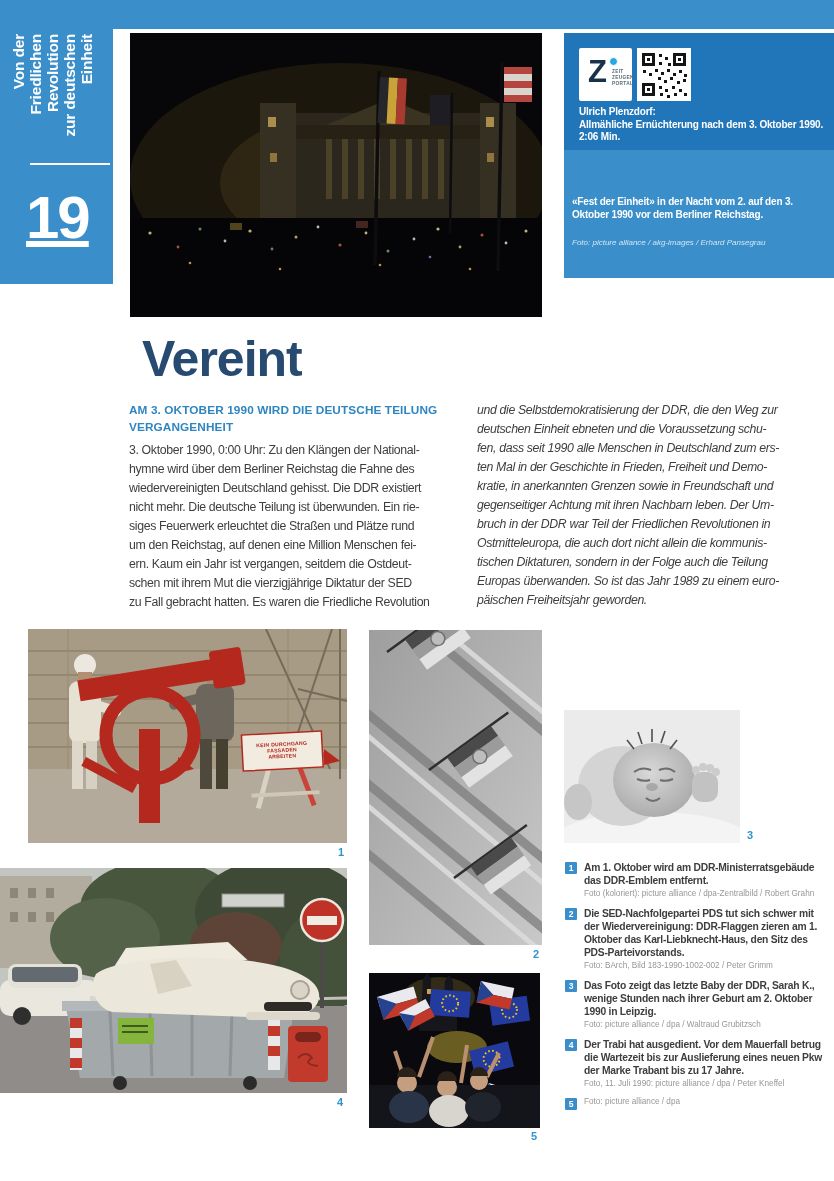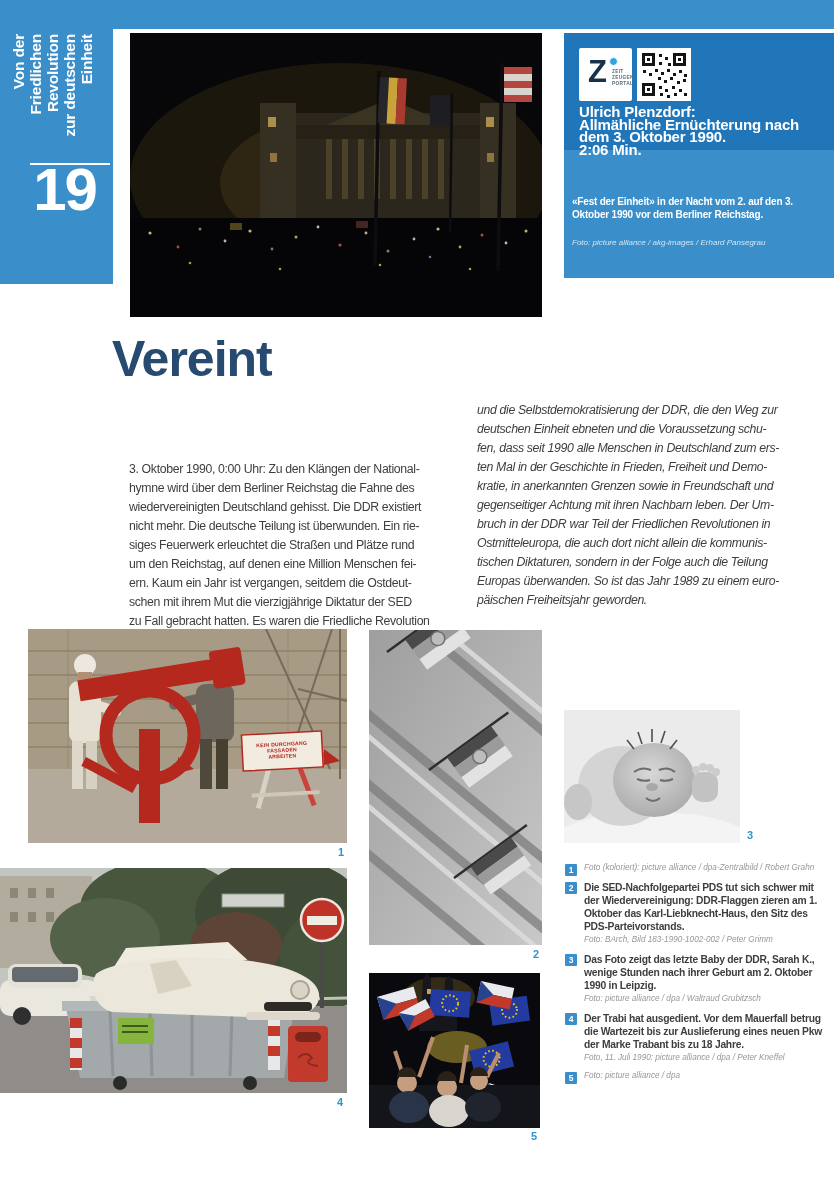--- a/index.html
+++ b/index.html
@@ -10,63 +10,63 @@
   .preline{white-space:pre-line;}
 
   
   .top-band{left:0;top:0;width:834px;height:29px;background:#3A8EC9;}
   .sidebar{left:0;top:0;width:113px;height:284px;background:#3A8EC9;}
   .sidebar-title-wrap{left:10px;top:34px;width:94px;height:132px;}
   .sidebar-title{position:absolute;left:0;top:0;width:132px;height:94px;
     transform:rotate(-90deg) translateX(-132px);transform-origin:top left;
     color:#fff;font-weight:bold;font-size:15.5px;line-height:17px;text-align:right;letter-spacing:-0.2px;}
   .sidebar-divider{left:30px;top:163px;width:80px;height:2px;background:#fff;}
-  .issue-number{left:26px;top:160px;width:77px;text-align:center;color:#fff;
-    font-size:60px;font-weight:bold;line-height:60px;letter-spacing:-2px;}
+  .issue-number{left:26px;top:188px;width:77px;text-align:left;color:#fff;
+    font-size:60px;font-weight:bold;line-height:60px;letter-spacing:-2px;text-decoration:underline;}
 
   
   .panel-dark{left:564px;top:33px;width:270px;height:117px;background:#2176BA;}
   .panel-light{left:564px;top:150px;width:270px;height:128px;background:#3A8EC9;}
   .logo-box{left:579px;top:48px;width:53px;height:53px;background:#fff;border-radius:2px;}
   .logo-z{position:absolute;left:9px;top:7px;font-size:31px;font-weight:bold;color:#17324a;line-height:34px;}
   .logo-dot{position:absolute;left:30px;top:9px;width:7px;height:7px;border-radius:50%;
     background:#2BA7DF;border:1.5px solid #fff;}
   .logo-name{position:absolute;left:33px;top:21px;font-size:4.8px;line-height:5.8px;
     font-weight:bold;color:#5a6a75;letter-spacing:0.3px;}
   .qr-box{left:637px;top:48px;width:54px;height:53px;background:#fff;border-radius:2px;}
   .video-info{left:579px;top:106px;width:248px;color:#fff;font-weight:bold;
-    font-size:15px;line-height:12.5px;letter-spacing:-0.2px;}
+    font-size:10px;line-height:12.5px;letter-spacing:-0.2px;}
   .hero-caption{left:572px;top:196px;width:252px;color:#fff;font-weight:bold;
     font-size:10px;line-height:12.5px;letter-spacing:-0.2px;}
   .hero-credit{left:572px;top:238px;width:252px;color:rgba(255,255,255,0.78);
     font-style:italic;font-size:8px;line-height:10px;}
 
   
-  .article-title{left:112px;top:330px;font-size:50px;font-weight:bold;color:#274a70;
+  .article-title{left:142px;top:330px;font-size:50px;font-weight:bold;color:#274a70;
     letter-spacing:-1px;line-height:58px;}
   .article-subtitle{left:129px;top:402px;font-size:11.8px;font-weight:bold;color:#2E86C1;
     line-height:17px;letter-spacing:0.1px;}
   .body-col{font-size:12.3px;line-height:19px;color:#3e3e3e;letter-spacing:-0.35px;}
-  .col-left{left:129px;top:460px;}
+  .col-left{left:129px;top:441px;}
   .col-right{left:477px;top:401px;font-style:italic;}
 
   
   .photo{overflow:hidden;background:#ddd;}
   .fig-num{color:#3193CD;font-weight:bold;font-size:11px;line-height:11px;}
   .ta-r{text-align:right;}
   .sign-text{position:absolute;left:216px;top:112px;width:76px;transform:rotate(-3deg);
     color:#b5281e;font-weight:bold;font-size:5.2px;line-height:6px;text-align:center;letter-spacing:0.2px;}
 
   
   .captions{left:565px;top:861px;width:262px;}
   .cap-item{position:relative;padding-left:19px;margin-bottom:8px;}
   .cap-badge{position:absolute;left:0;top:1px;width:12px;height:12px;background:#3A8EC9;
     color:#fff;font-size:8.5px;font-weight:bold;line-height:12px;text-align:center;border-radius:1px;}
   .cap-text{font-size:10.3px;line-height:13px;font-weight:bold;color:#3e3e3e;letter-spacing:-0.25px;}
-  .cap-credit{font-size:8.2px;line-height:10px;color:#979797;font-style:italic;margin-top:2px;}
+  .cap-credit{font-size:8.2px;line-height:10px;color:#979797;margin-top:2px;}
 </style>
 </head>
 <body>
 
 <div class="page">
 
   <div class="abs top-band"></div>
   <div class="abs sidebar">
     <div class="abs sidebar-title-wrap">
       <div class="sidebar-title preline">Von der
@@ -211,20 +211,22 @@
   <div class="abs video-info">
     <div>Ulrich Plenzdorf:</div>
     <div>Allmähliche Ernüchterung nach dem 3. Oktober 1990.</div>
     <div>2:06 Min.</div>
   </div>
 
   <div class="abs hero-caption">«Fest der Einheit» in der Nacht vom 2. auf den 3. Oktober 1990 vor dem Berliner Reichstag.</div>
   <div class="abs hero-credit">Foto: picture alliance / akg-images / Erhard Pansegrau</div>
 
   <div class="abs article-title">Vereint</div>
+  <div class="abs article-subtitle preline">AM 3. OKTOBER 1990 WIRD DIE DEUTSCHE TEILUNG
+VERGANGENHEIT</div>
   <div class="abs body-col col-left pre">3. Oktober 1990, 0:00 Uhr: Zu den Klängen der National-
 hymne wird über dem Berliner Reichstag die Fahne des
 wiedervereinigten Deutschland gehisst. Die DDR existiert
 nicht mehr. Die deutsche Teilung ist überwunden. Ein rie-
 siges Feuerwerk erleuchtet die Straßen und Plätze rund
 um den Reichstag, auf denen eine Million Menschen fei-
 ern. Kaum ein Jahr ist vergangen, seitdem die Ostdeut-
 schen mit ihrem Mut die vierzigjährige Diktatur der SED
 zu Fall gebracht hatten. Es waren die Friedliche Revolution</div>
   <div class="abs body-col col-right pre">und die Selbstdemokratisierung der DDR, die den Weg zur
@@ -523,35 +525,36 @@
         <ellipse cx="80" cy="138" rx="20" ry="16" fill="#d8d4ce"></ellipse>
         <ellipse cx="114" cy="134" rx="18" ry="15" fill="#20242c"></ellipse>
       </g>
     </svg>
   </div>
   <div class="abs fig-num ta-r" style="left:369px;top:1131px;width:168px;">5</div>
 
   <div class="abs captions">
     <div class="cap-item">
       <div class="cap-badge">1</div>
+      <div class="cap-text">Am 1. Oktober wird am DDR-Ministerratsgebäude das DDR-Emblem entfernt.</div>
       <div class="cap-credit">Foto (koloriert): picture alliance / dpa-Zentralbild / Robert Grahn</div>
     </div>
     <div class="cap-item">
       <div class="cap-badge">2</div>
       <div class="cap-text">Die SED-Nachfolgepartei PDS tut sich schwer mit der Wiedervereinigung: DDR-Flaggen zieren am 1. Oktober das Karl-Liebknecht-Haus, den Sitz des PDS-Parteivorstands.</div>
       <div class="cap-credit">Foto: BArch, Bild 183-1990-1002-002 / Peter Grimm</div>
     </div>
     <div class="cap-item">
       <div class="cap-badge">3</div>
       <div class="cap-text">Das Foto zeigt das letzte Baby der DDR, Sarah K., wenige Stunden nach ihrer Geburt am 2. Oktober 1990 in Leipzig.</div>
       <div class="cap-credit">Foto: picture alliance / dpa / Waltraud Grubitzsch</div>
     </div>
     <div class="cap-item">
       <div class="cap-badge">4</div>
-      <div class="cap-text">Der Trabi hat ausgedient. Vor dem Mauerfall betrug die Wartezeit bis zur Auslieferung eines neuen Pkw der Marke Trabant bis zu 18 Jahre.</div>
+      <div class="cap-text">Der Trabi hat ausgedient. Vor dem Mauerfall betrug die Wartezeit bis zur Auslieferung eines neuen Pkw der Marke Trabant bis zu 17 Jahre.</div>
       <div class="cap-credit">Foto, 11. Juli 1990: picture alliance / dpa / Peter Kneffel</div>
     </div>
     <div class="cap-item">
       <div class="cap-badge">5</div>
       <div class="cap-credit">Foto: picture alliance / dpa</div>
     </div>
   </div>
 
 </div>
 

